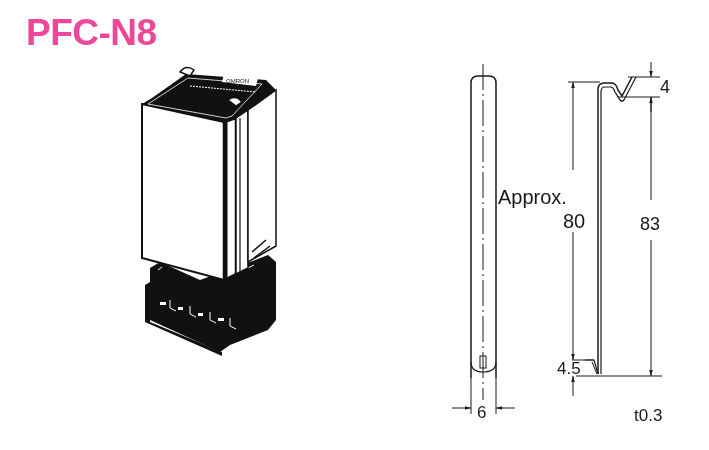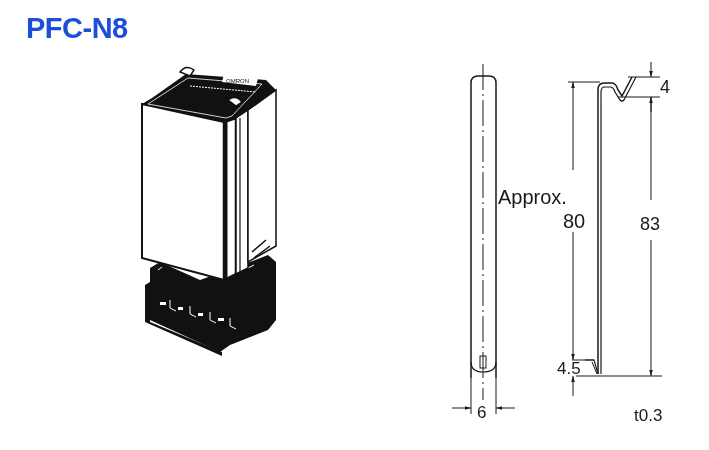--- a/index.html
+++ b/index.html
@@ -14,23 +14,23 @@
       overflow: hidden;
       font-family: "Liberation Sans", sans-serif;
       color: #1a1a1a;
     }
     .title {
       position: absolute;
       left: 26px;
       top: 12px;
       font-family: "Liberation Sans", sans-serif;
       font-weight: bold;
-      font-size: 29px;
+      font-size: 37px;
       letter-spacing: -0.5px;
-      color: #1d4ed8;
+      color: #ec4899;
     }
     svg.drawing {
       position: absolute;
       left: 0;
       top: 0;
     }
     .dim-text {
       font-family: "Liberation Sans", sans-serif;
       fill: #1a1a1a;
     }

